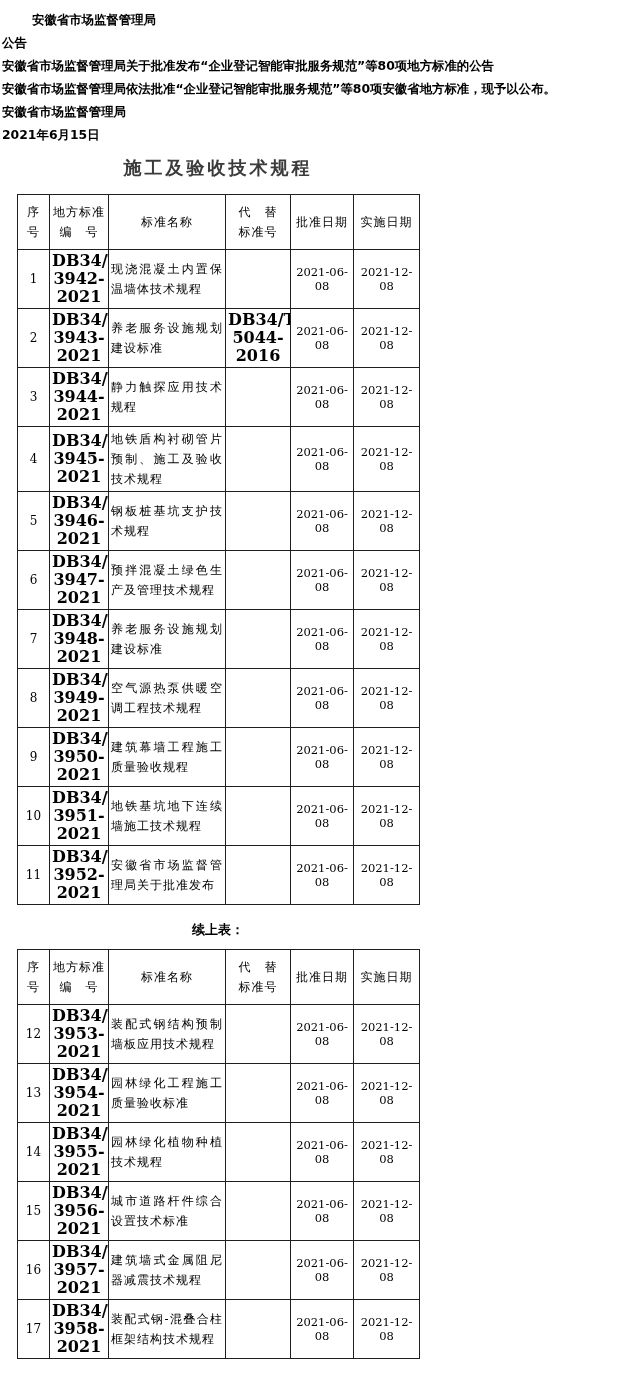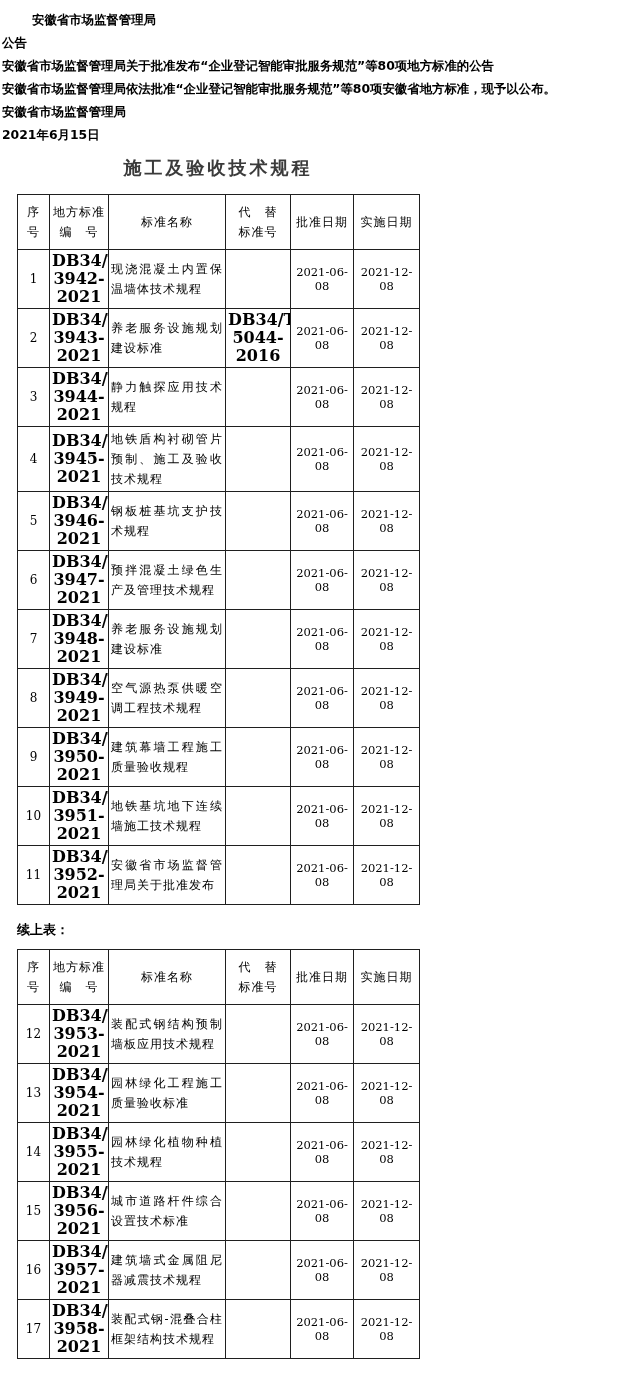--- a/index.html
+++ b/index.html
@@ -83,21 +83,21 @@
   }
   td.c-date {
     text-align: center;
     font-size: 11.5px;
     padding: 2px 0;
     border-radius: 19px;
   }
   .cont-label {
     width: 402px;
     margin: 16px 0 10px 17px;
-    text-align: left;
+    text-align: center;
     font-family: "DejaVu Serif", "Liberation Serif", serif;
     font-weight: bold;
     font-size: 13px;
   }
 </style>
 </head>
 <body>
 
 <div class="doc-header">
   <p class="indent">安徽省市场监督管理局</p>

